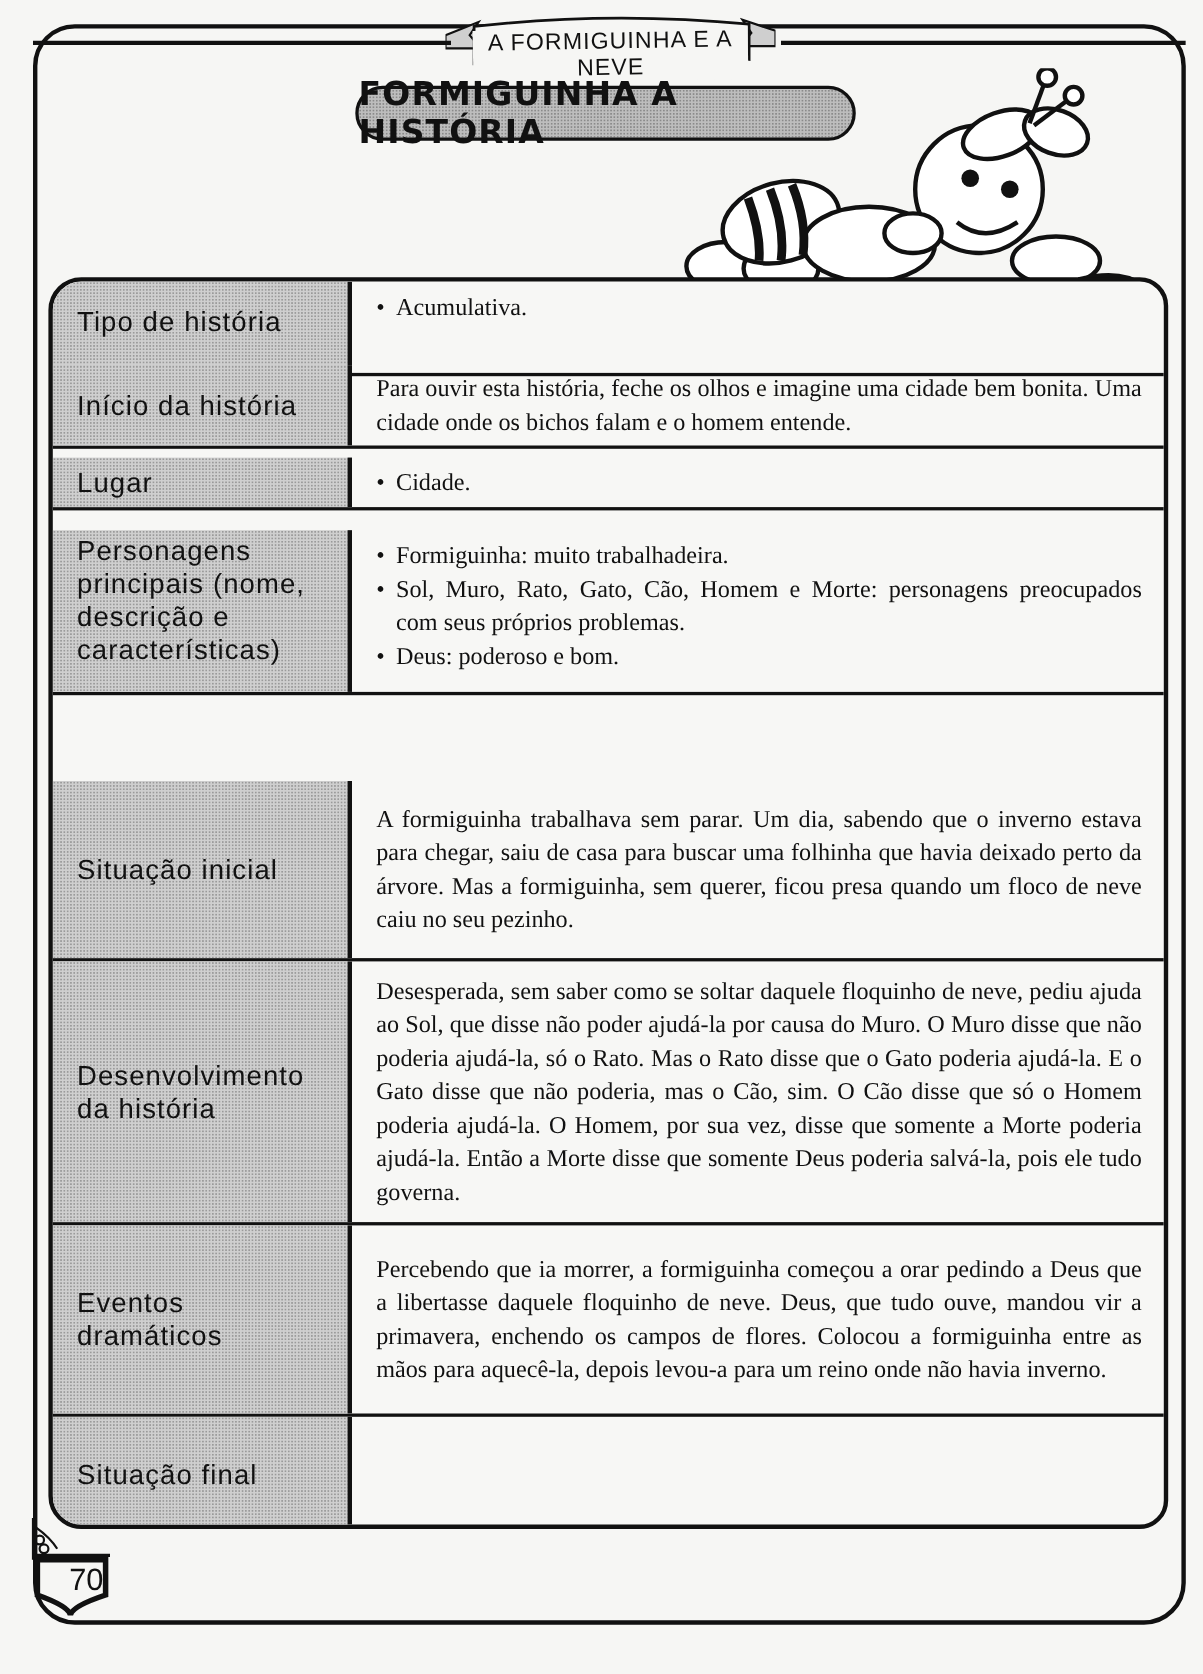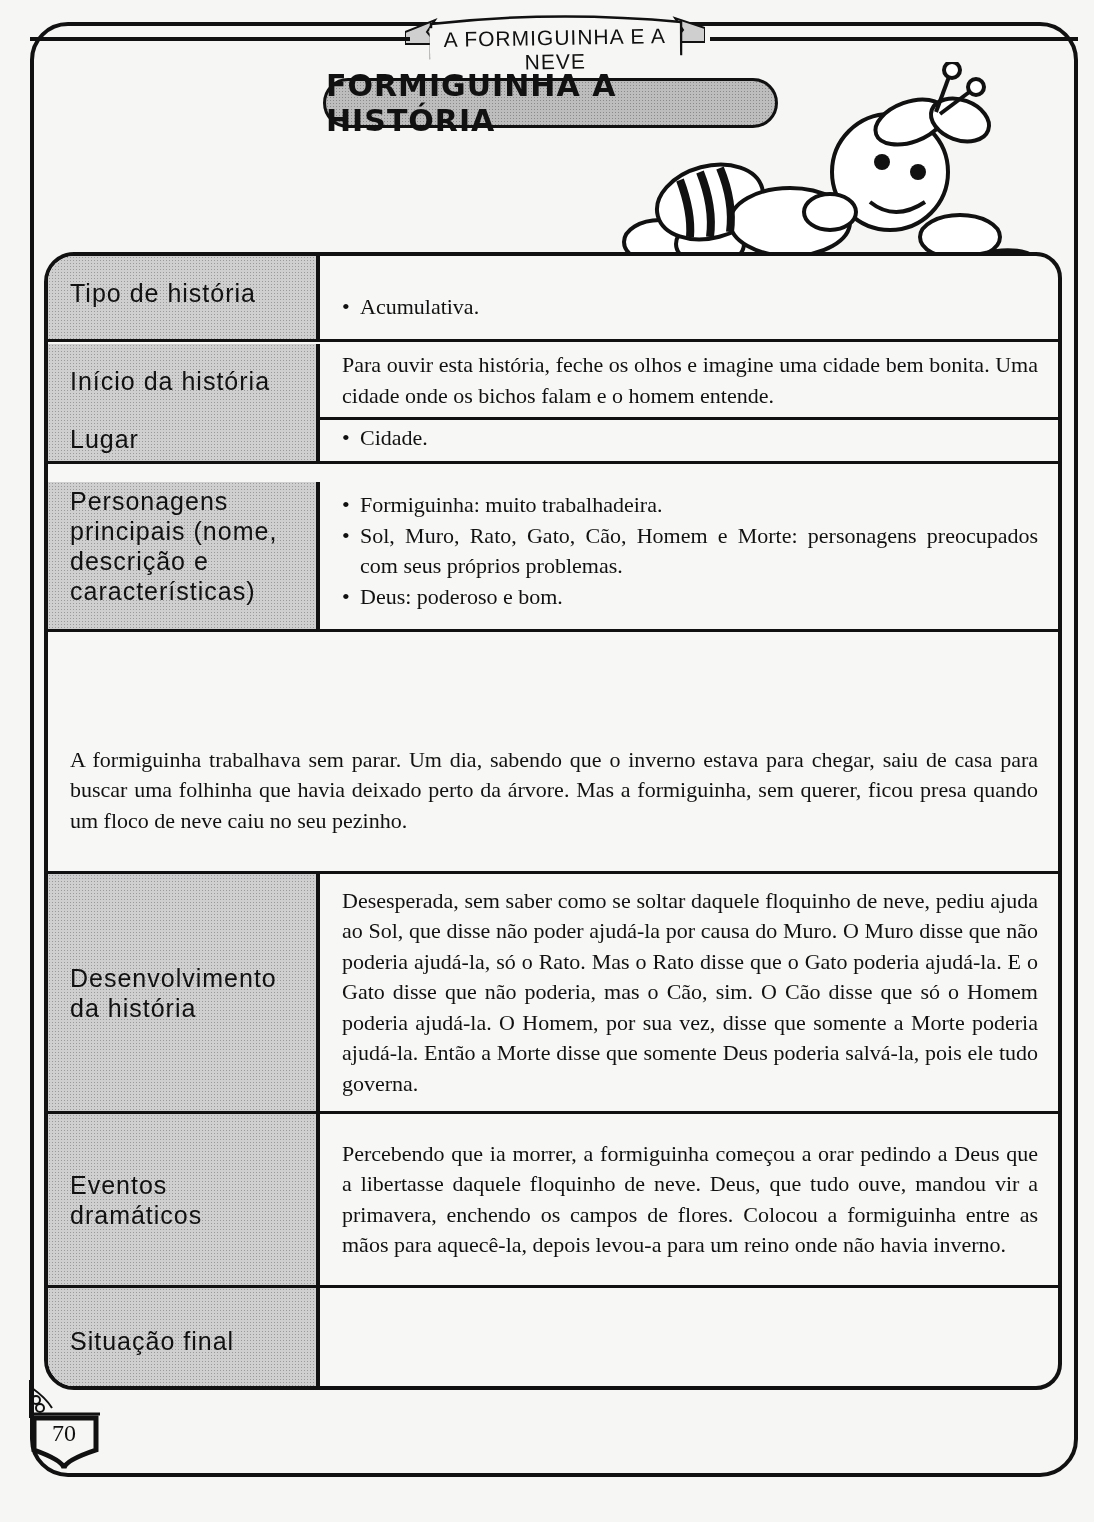--- a/index.html
+++ b/index.html
@@ -55,22 +55,22 @@
   }
   .content-cell.top { align-items:flex-start; padding-top:14px; }
   .content-cell ul { list-style:none; margin:0; padding:0; }
   .content-cell li { position:relative; padding-left:18px; }
   .content-cell li::before { content:"•"; position:absolute; left:0; top:0; }
 
   .page-badge {
     position:absolute; left:26px; top:1378px; width:74px; height:92px;
   }
   .page-number {
-    position:absolute; left:34px; top:1420px; width:60px; text-align:center;
-    font-family:Liberation Serif, serif; font-size:24px;
+    position:absolute; left:34px; top:1420px; width:60px; text-align:right;
+    font-family:Liberation Sans, sans-serif; font-size:28px;
   }
 </style>
 </head>
 <body>
 
 <div class="outer-frame"></div>
 
 <svg class="ribbon" viewBox="0 0 300 48">
   <path d="M0 18 L30 6 L22 18 L32 30 L0 30 Z" fill="#cfcfcf" stroke="#111" stroke-width="2"></path>
   <path d="M300 14 L270 4 L278 16 L268 28 L300 28 Z" fill="#cfcfcf" stroke="#111" stroke-width="2"></path>
@@ -107,27 +107,27 @@
   </g>
   <circle cx="282" cy="100" r="8" fill="#111"></circle>
     <circle cx="318" cy="110" r="8" fill="#111"></circle>
   <path d="M270 140 Q295 160 325 140" stroke="#111" stroke-width="4" fill="none"></path>
   <path d="M380 190 Q420 180 440 196 L380 200 Z" fill="#111"></path>
 </svg>
 
 <div class="table-frame">
   <div class="row" style="top:0;height:86px">
     <div class="label-cell top" style="padding-top:22px">Tipo de história</div>
-    <div class="content-cell top" style="padding-top:36px">
+    <div class="content-cell top" style="padding-top:8px">
         <ul>
           <li>Acumulativa.</li>
         </ul>
       </div>
   </div>
-  <div class="row" style="top:88px;height:76px">
+  <div class="row" style="top:76px;height:76px">
     <div class="label-cell">Início da história</div>
     <div class="content-cell">Para ouvir esta história, feche os olhos e imagine uma cidade bem bonita. Uma cidade onde os bichos falam e o homem entende.</div>
   </div>
   <div class="row" style="top:160px;height:48px">
     <div class="label-cell top" style="padding-top:8px">Lugar</div>
     <div class="content-cell">
         <ul>
           <li>Cidade.</li>
         </ul>
       </div>
@@ -136,20 +136,21 @@
     <div class="label-cell top" style="padding-top:4px">Personagens principais (nome, descrição e características)</div>
     <div class="content-cell top" style="padding-top:8px">
       <ul>
         <li>Formiguinha: muito trabalhadeira.</li>
         <li>Sol, Muro, Rato, Gato, Cão, Homem e Morte: personagens preocupados com seus próprios problemas.</li>
         <li>Deus: poderoso e bom.</li>
       </ul>
     </div>
   </div>
   <div class="row" style="top:454px;height:164px">
+    <div class="label-cell">Situação inicial</div>
     <div class="content-cell">A formiguinha trabalhava sem parar. Um dia, sabendo que o inverno estava para chegar, saiu de casa para buscar uma folhinha que havia deixado perto da árvore. Mas a formiguinha, sem querer, ficou presa quando um floco de neve caiu no seu pezinho.</div>
   </div>
   <div class="row" style="top:618px;height:240px">
     <div class="label-cell">Desenvolvimento da história</div>
     <div class="content-cell">Desesperada, sem saber como se soltar daquele floquinho de neve, pediu ajuda ao Sol, que disse não poder ajudá-la por causa do Muro. O Muro disse que não poderia ajudá-la, só o Rato. Mas o Rato disse que o Gato poderia ajudá-la. E o Gato disse que não poderia, mas o Cão, sim. O Cão disse que só o Homem poderia ajudá-la. O Homem, por sua vez, disse que somente a Morte poderia ajudá-la. Então a Morte disse que somente Deus poderia salvá-la, pois ele tudo governa.</div>
   </div>
   <div class="row" style="top:858px;height:174px">
     <div class="label-cell">Eventos dramáticos</div>
     <div class="content-cell">Percebendo que ia morrer, a formiguinha começou a orar pedindo a Deus que a libertasse daquele floquinho de neve. Deus, que tudo ouve, mandou vir a primavera, enchendo os campos de flores. Colocou a formiguinha entre as mãos para aquecê-la, depois levou-a para um reino onde não havia inverno.</div>
   </div>

